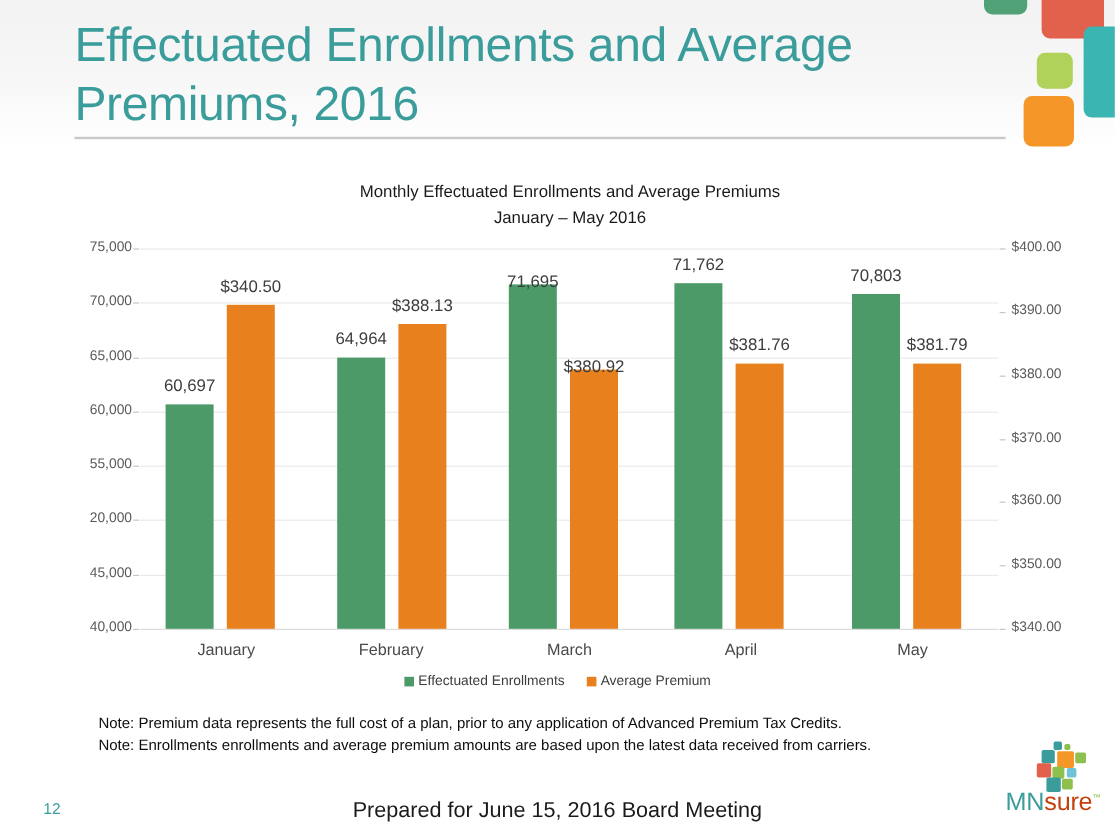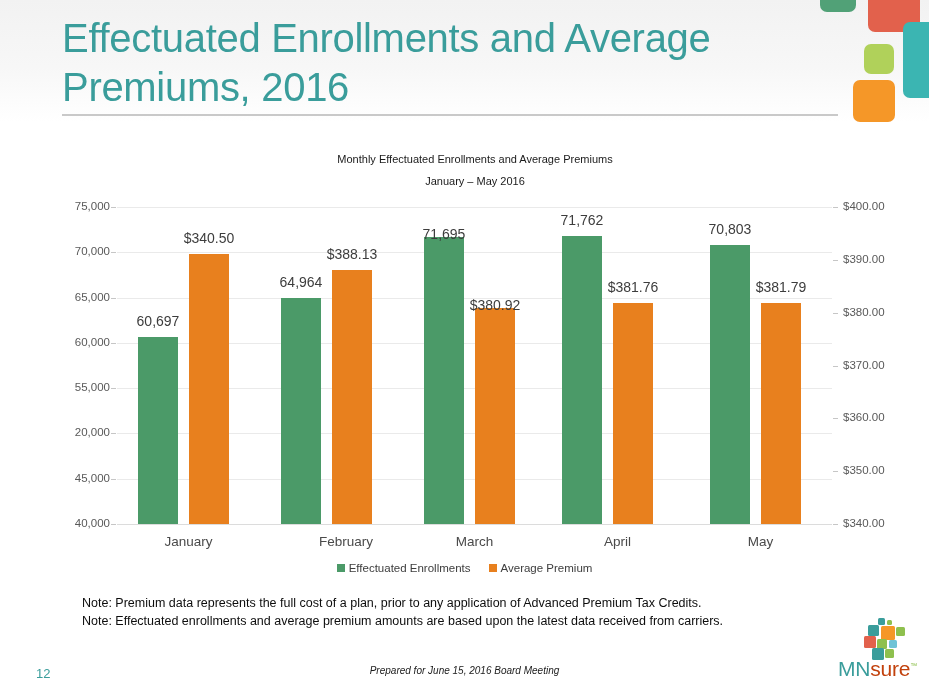--- a/index.html
+++ b/index.html
@@ -30,21 +30,21 @@
   .deco-green-top  { left: 820px; top: -14px;  width: 36px; height: 26px; background: #51a177; }
   .deco-red        { left: 868px; top: -20px;  width: 52px; height: 52px; background: #e2614c; }
   .deco-teal       { left: 903px; top: 22px;   width: 40px; height: 76px; background: #3bb5b2; }
   .deco-lgreen     { left: 864px; top: 44px;   width: 30px; height: 30px; background: #b0d15a; }
   .deco-orange     { left: 853px; top: 80px;   width: 42px; height: 42px; background: #f59728; }
 
   
   .chart-area { position: absolute; left: 0; top: 122px; width: 929px; height: 468px; }
   .chart-title {
     position: absolute; left: 115px; top: 26px; width: 720px;
-    text-align: center; font-size: 11px; line-height: 22px; color: #1a1a1a;
+    text-align: center; font-size: 14px; line-height: 22px; color: #1a1a1a;
   }
 
   .plot { position: absolute; left: 117px; top: 85px; width: 715px; height: 317px; }
 
   .gridline { position: absolute; left: 0; width: 100%; height: 1px; background: #eaeaea; }
   .gridline.base { background: #dcdcdc; }
 
   .tickmark { position: absolute; width: 5px; height: 1px; background: #c6c6c6; }
   .tickmark.left  { left: -6px; }
   .tickmark.right { left: 716px; }
@@ -88,21 +88,21 @@
     font-size: 12.5px; line-height: 17.5px; color: #0d0d0d;
   }
 
   
   .page-number {
     position: absolute; left: 36px; top: 666px;
     font-size: 13px; color: #3a9d9b;
   }
   .prepared-for {
     position: absolute; left: 0; top: 665px; width: 929px;
-    text-align: center; font-size: 10px; font-style: italic; color: #1a1a1a;
+    text-align: center; font-size: 18px; color: #1a1a1a;
   }
 
   
   .logo { position: absolute; left: 838px; top: 618px; width: 92px; height: 64px; }
   .logo-mosaic { position: absolute; left: 18px; top: 0px; width: 54px; height: 42px; }
   .logo-sq { position: absolute; border-radius: 1.5px; }
   .logo-word {
     position: absolute; left: 0; top: 40px; width: 92px;
     font-size: 21px; letter-spacing: -0.2px; line-height: 1;
   }
@@ -203,41 +203,41 @@
       <div class="group" style="left: 572px; width: 143px;">
         <div class="bar enroll" style="height: 278.987px; background: rgb(75, 154, 104);"></div>
         <div class="bar-label enroll" style="top: 14.0128px;">70,803</div>
         <div class="bar premium" style="height: 220.791px; background: rgb(232, 128, 30);"></div>
         <div class="bar-label premium" style="top: 72.2095px;">$381.79</div>
       </div>
     </div>
 
   <div id="x-axis-labels">
       <div class="xlabel" style="left: 118.5px;">January</div>
-      <div class="xlabel" style="left: 276px;">February</div>
+      <div class="xlabel" style="left: 256px;">February</div>
       <div class="xlabel" style="left: 404.5px;">March</div>
       <div class="xlabel" style="left: 547.5px;">April</div>
       <div class="xlabel" style="left: 690.5px;">May</div>
     </div>
 
   <div class="legend" id="legend">
       <div class="legend-item">
         <span class="legend-swatch" style="background: rgb(75, 154, 104);"></span>
         <span class="legend-text">Effectuated Enrollments</span>
       </div>
       <div class="legend-item">
         <span class="legend-swatch" style="background: rgb(232, 128, 30);"></span>
         <span class="legend-text">Average Premium</span>
       </div>
     </div>
 </div>
 
 <div class="notes">
   <div>Note: Premium data represents the full cost of a plan, prior to any application of Advanced Premium Tax Credits.</div>
-  <div>Note: Effectuated enrollments and average premium amounts are based upon the latest data received from carriers.</div>
+  <div>Note: Enrollments enrollments and average premium amounts are based upon the latest data received from carriers.</div>
 </div>
 
 <div class="page-number">12</div>
 <div class="prepared-for">Prepared for June 15, 2016 Board Meeting</div>
 
 <div class="logo">
   <div class="logo-mosaic" id="logo-mosaic">
       <div class="logo-sq" style="left: 22px; top: 0px; width: 7px; height: 7px; background: rgb(58, 157, 155);"></div>
       <div class="logo-sq" style="left: 31px; top: 2px; width: 5px; height: 5px; background: rgb(142, 192, 78);"></div>
       <div class="logo-sq" style="left: 12px; top: 7px; width: 11px; height: 11px; background: rgb(58, 157, 155);"></div>

